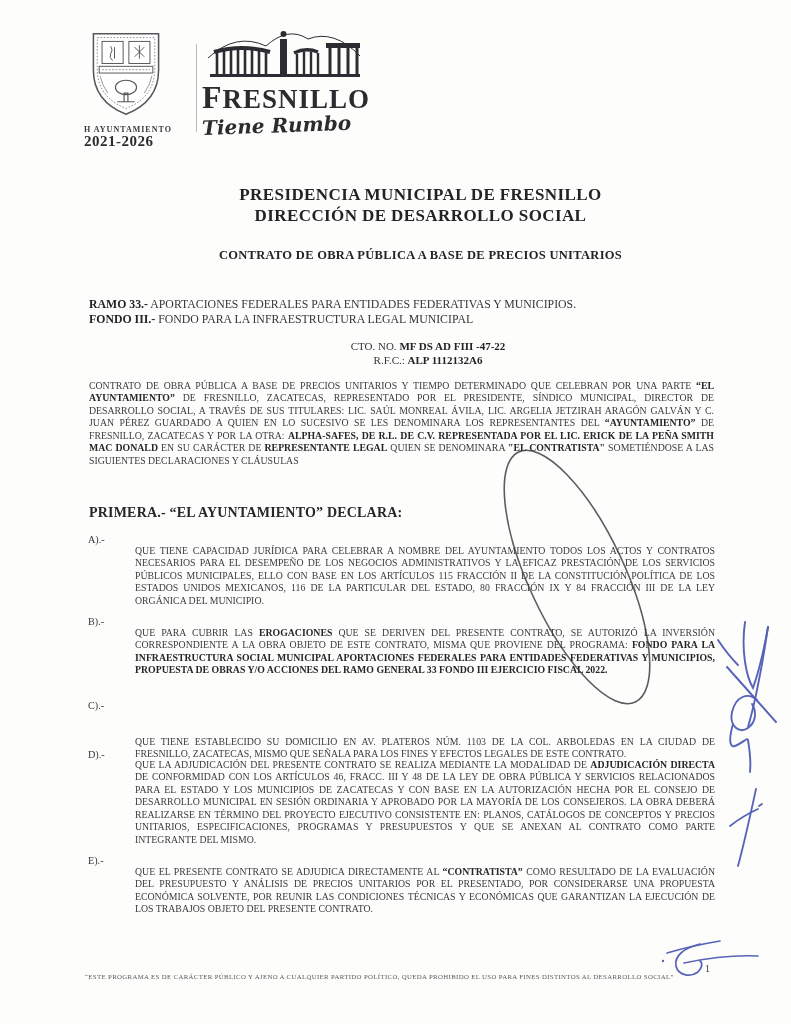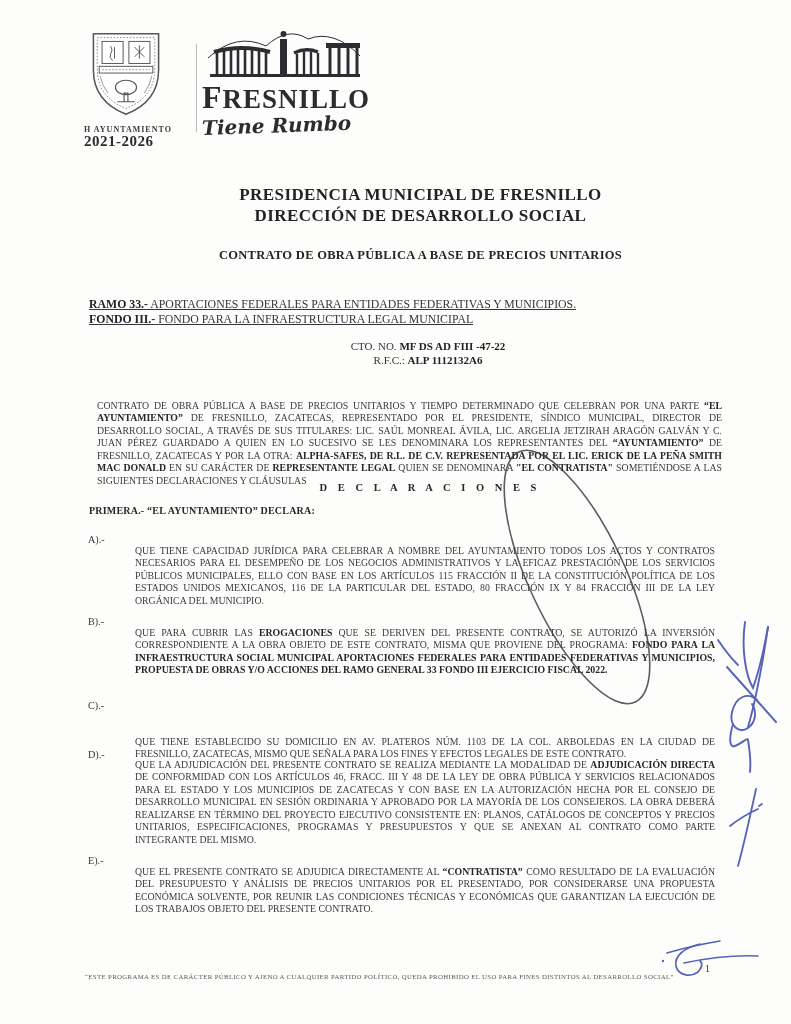--- a/index.html
+++ b/index.html
@@ -18,32 +18,32 @@
   .brand-name{font-size:27px;font-weight:bold;letter-spacing:1px;margin-top:-4px;color:#2b2b30;}
   .brand-name::first-letter{font-size:1.18em;}
   .brand-tagline{font-family:"DejaVu Serif",serif;font-style:italic;font-weight:bold;
     font-size:20px;margin-top:-3px;transform:rotate(-2deg);color:#2b2b30;}
   
   .title-block{left:25px;top:184px;width:791px;text-align:center;}
   .title-line{font-size:17px;font-weight:bold;color:#232327;letter-spacing:.4px;line-height:21px;}
   .subtitle{left:25px;top:248px;width:791px;text-align:center;
     font-size:12.5px;font-weight:bold;color:#232327;letter-spacing:.3px;}
   
-  .program-block{left:89px;top:297px;width:640px;font-size:11.8px;line-height:15px;color:#34353b;text-decoration:underline;}
+  .program-block{left:89px;top:297px;width:640px;font-size:11.8px;line-height:15px;color:#34353b;}
   .program-block b{color:#232327;}
   .reference-block{left:65px;top:340px;width:726px;text-align:center;
     font-size:11px;line-height:13.5px;color:#34353b;}
   .reference-block b{color:#232327;}
   
   .body-par{font-size:9.8px;line-height:12.45px;text-align:justify;color:#3a3b40;}
   .body-par .b,.b{font-weight:bold;color:#26262b;}
-  .intro{left:89px;top:400px;width:625px;margin-left:8px;}
+  .intro{left:89px;top:380px;width:625px;}
   .decl-heading{left:69px;top:482px;width:722px;text-align:center;
     font-size:10.5px;font-weight:bold;letter-spacing:4px;color:#26262b;}
-  .primera{left:89px;top:505px;font-size:10px;font-weight:bold;color:#26262b;letter-spacing:.2px;}
+  .primera{left:89px;top:505px;font-size:14px;font-weight:bold;color:#26262b;letter-spacing:.2px;}
   .item-letter{left:88px;font-size:10.2px;color:#34353b;}
   .item-par{left:135px;width:580px;}
   
   .footer-disclaimer{left:85px;top:973px;font-size:6.8px;letter-spacing:.35px;
     color:#5a5a5e;white-space:nowrap;}
   .page-number{left:705px;top:963px;font-size:10px;color:#3a3a3a;}
   
   .ink-overlay{left:0;top:0;width:791px;height:1024px;pointer-events:none;}
 </style>
 </head>
@@ -118,21 +118,20 @@
     <div><b>FONDO III.-</b><span> FONDO PARA LA INFRAESTRUCTURA LEGAL MUNICIPAL</span></div>
   </div>
 
   <div class="abs reference-block">
     <div><span>CTO. NO. </span><b>MF DS AD FIII -47-22</b></div>
     <div><span>R.F.C.: </span><b>ALP 1112132A6</b></div>
   </div>
 
   <div class="abs body-par intro"><span>CONTRATO DE OBRA PÚBLICA A BASE DE PRECIOS UNITARIOS Y TIEMPO DETERMINADO QUE CELEBRAN POR UNA PARTE </span><span class="b">“EL AYUNTAMIENTO”</span><span> DE FRESNILLO, ZACATECAS, REPRESENTADO POR EL PRESIDENTE, SÍNDICO MUNICIPAL, DIRECTOR DE DESARROLLO SOCIAL, A TRAVÉS DE SUS TITULARES: LIC. SAÚL MONREAL ÁVILA, LIC. ARGELIA JETZIRAH ARAGÓN GALVÁN Y C. JUAN PÉREZ GUARDADO A QUIEN EN LO SUCESIVO SE LES DENOMINARA LOS REPRESENTANTES DEL </span><span class="b">“AYUNTAMIENTO”</span><span> DE FRESNILLO, ZACATECAS Y POR LA OTRA: </span><span class="b">ALPHA-SAFES, DE R.L. DE C.V.  REPRESENTADA POR EL LIC. ERICK DE LA PEÑA SMITH MAC DONALD</span><span> EN SU CARÁCTER DE </span><span class="b">REPRESENTANTE LEGAL</span><span> QUIEN SE DENOMINARA </span><span class="b">"EL CONTRATISTA"</span><span> SOMETIÉNDOSE A LAS  SIGUIENTES DECLARACIONES Y CLÁUSULAS</span></div>
 
-  <div class="abs decl-heading">D E C L A R A C I O N E S</div>
   <div class="abs primera">PRIMERA.- “EL AYUNTAMIENTO” DECLARA:</div>
 
   <div class="abs item-letter" style="top:534px">A).-</div>
   <div class="abs body-par item-par" style="top:545px"><span>QUE TIENE CAPACIDAD JURÍDICA PARA CELEBRAR A NOMBRE DEL AYUNTAMIENTO TODOS LOS ACTOS Y CONTRATOS NECESARIOS PARA EL DESEMPEÑO DE LOS NEGOCIOS ADMINISTRATIVOS Y LA EFICAZ PRESTACIÓN DE LOS SERVICIOS PÚBLICOS MUNICIPALES, ELLO CON BASE EN LOS ARTÍCULOS 115 FRACCIÓN II DE LA CONSTITUCIÓN POLÍTICA DE LOS ESTADOS UNIDOS MEXICANOS, 116 DE LA PARTICULAR DEL ESTADO, 80 FRACCIÓN IX Y 84 FRACCIÓN III DE LA LEY ORGÁNICA DEL MUNICIPIO.</span></div>
 
   <div class="abs item-letter" style="top:616px">B).-</div>
   <div class="abs body-par item-par" style="top:627px"><span>QUE PARA CUBRIR LAS </span><span class="b">EROGACIONES</span><span> QUE SE DERIVEN DEL PRESENTE CONTRATO,  SE AUTORIZÓ LA INVERSIÓN CORRESPONDIENTE A LA OBRA OBJETO DE ESTE CONTRATO, MISMA QUE PROVIENE DEL PROGRAMA: </span><span class="b">FONDO PARA LA INFRAESTRUCTURA SOCIAL MUNICIPAL APORTACIONES FEDERALES PARA ENTIDADES FEDERATIVAS Y MUNICIPIOS, PROPUESTA DE OBRAS Y/O ACCIONES DEL RAMO GENERAL 33 FONDO III EJERCICIO FISCAL 2022.</span></div>
 
   <div class="abs item-letter" style="top:700px">C).-</div>
   <div class="abs body-par item-par" style="top:736px"><span>QUE TIENE ESTABLECIDO SU DOMICILIO EN AV. PLATEROS NÚM. 1103 DE LA COL. ARBOLEDAS EN LA CIUDAD DE FRESNILLO, ZACATECAS, MISMO QUE SEÑALA PARA LOS FINES Y EFECTOS LEGALES DE ESTE CONTRATO.</span></div>

